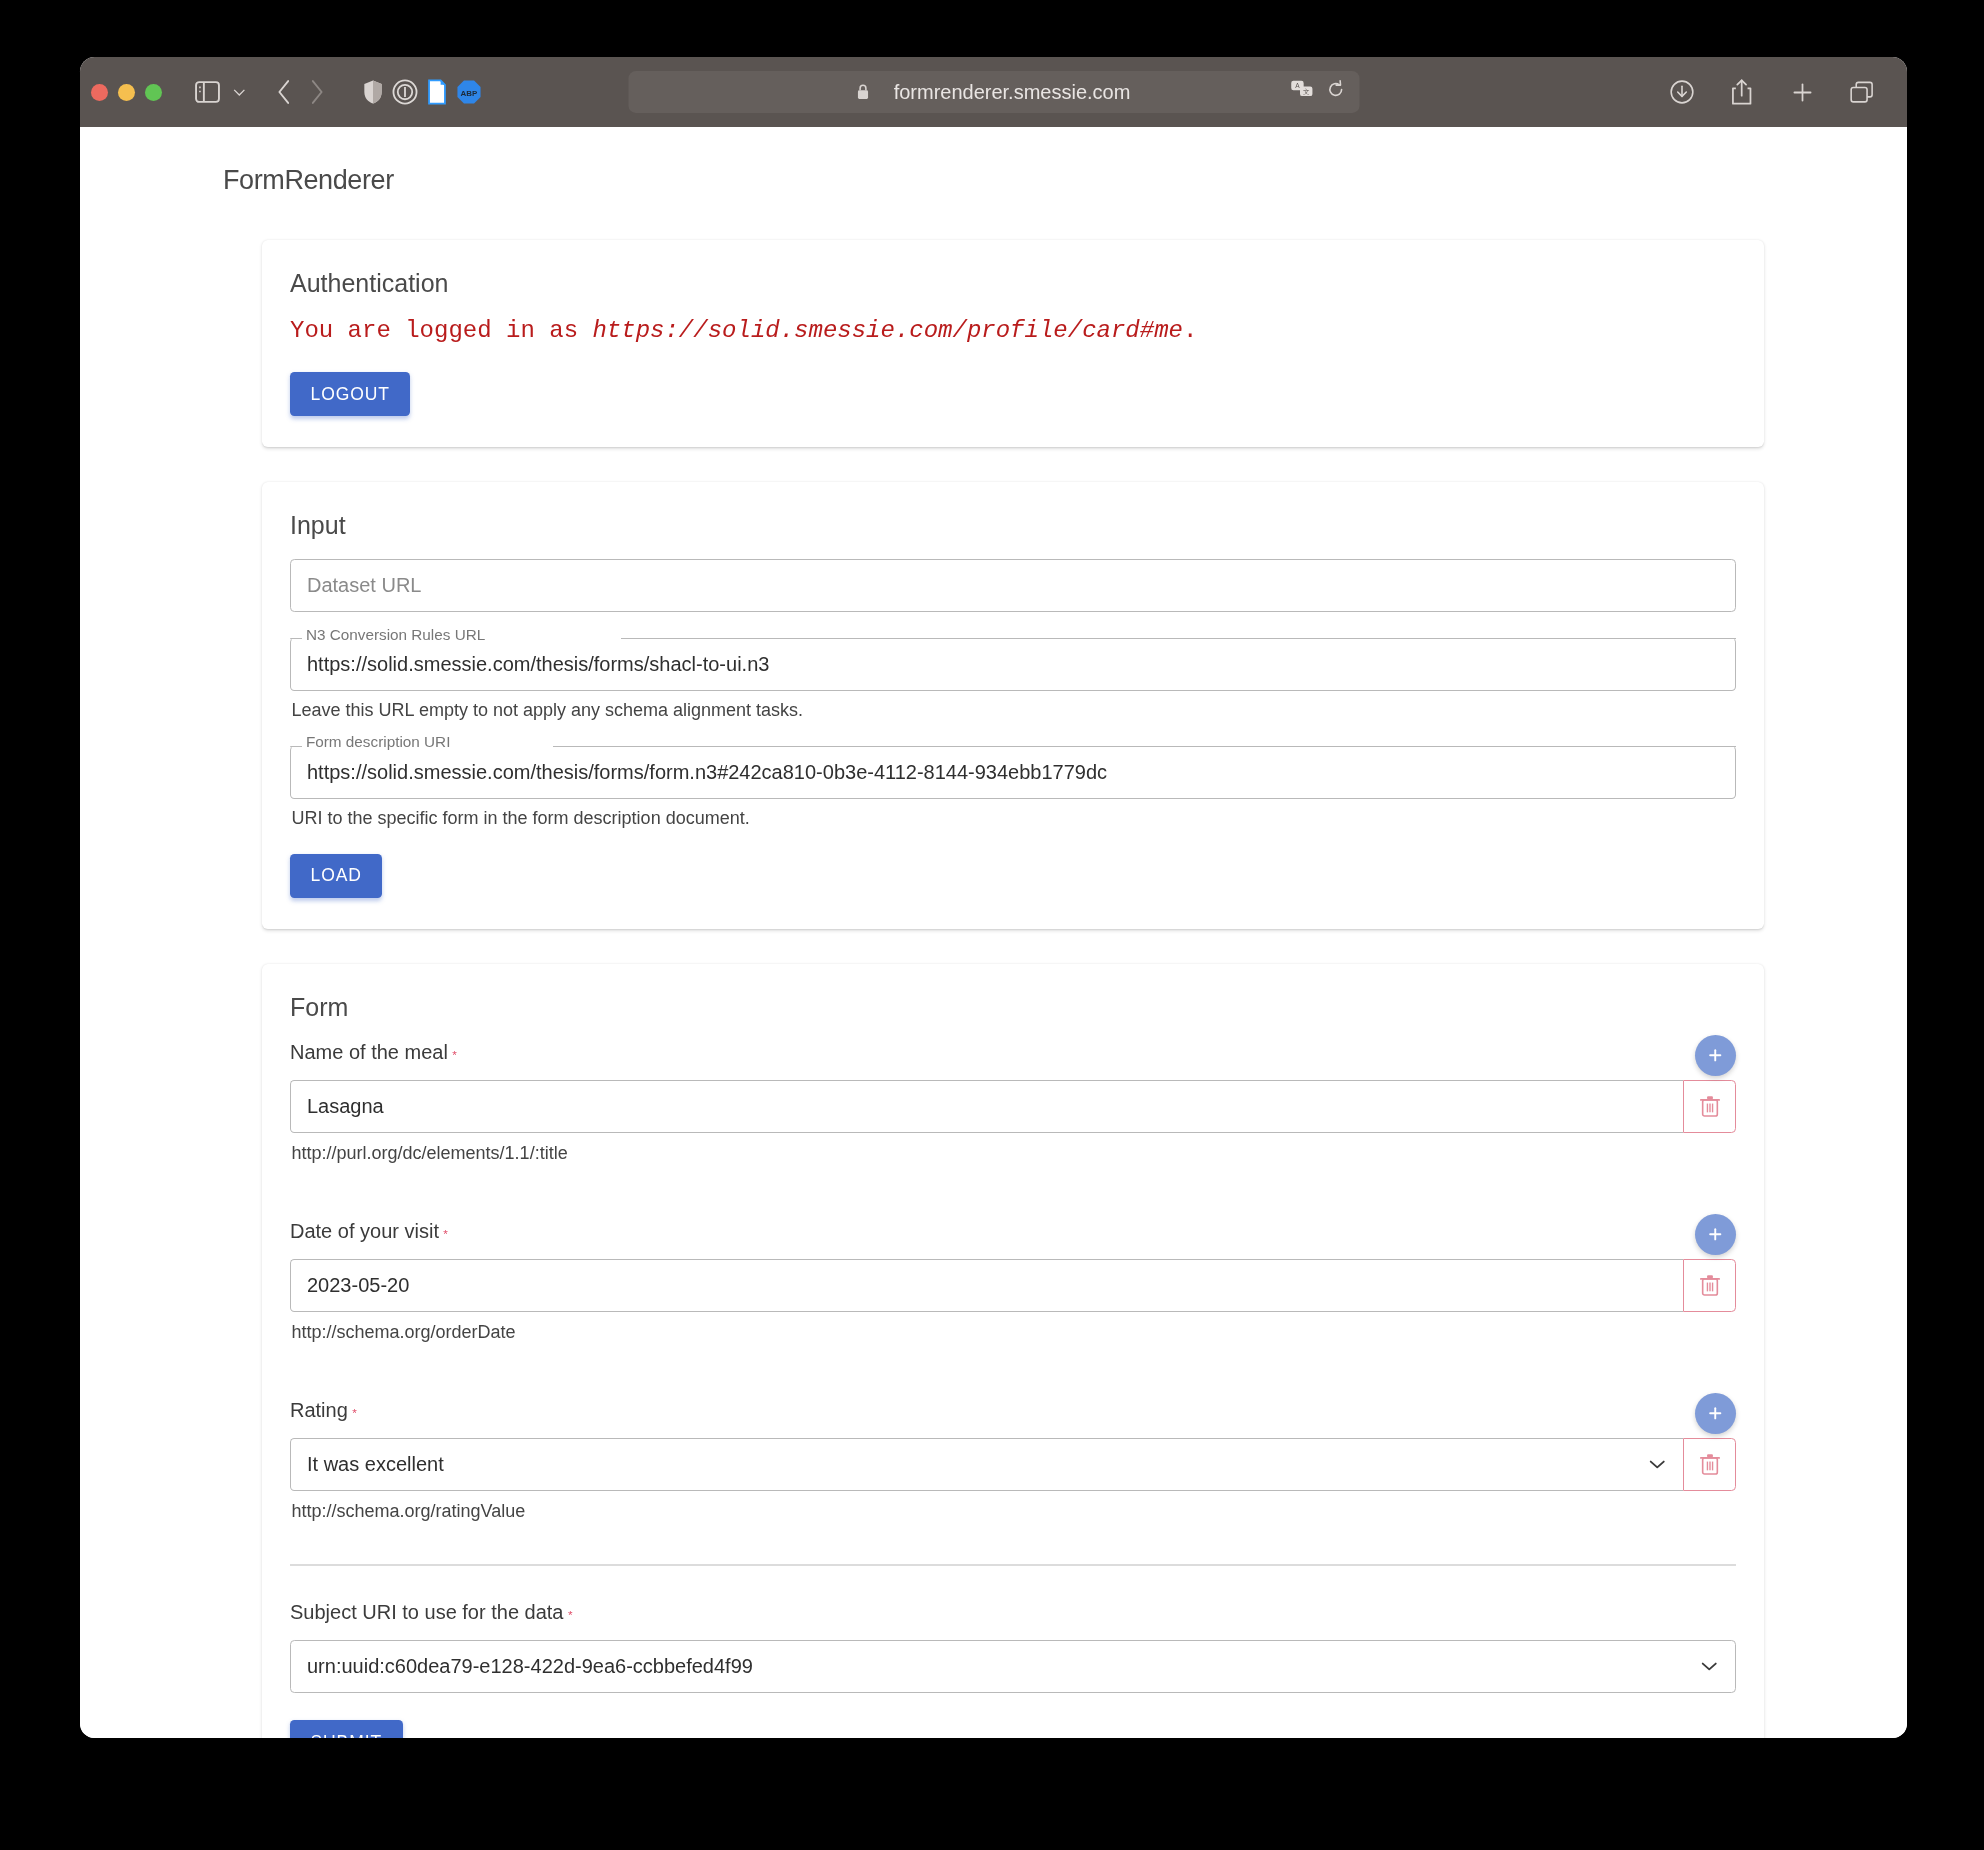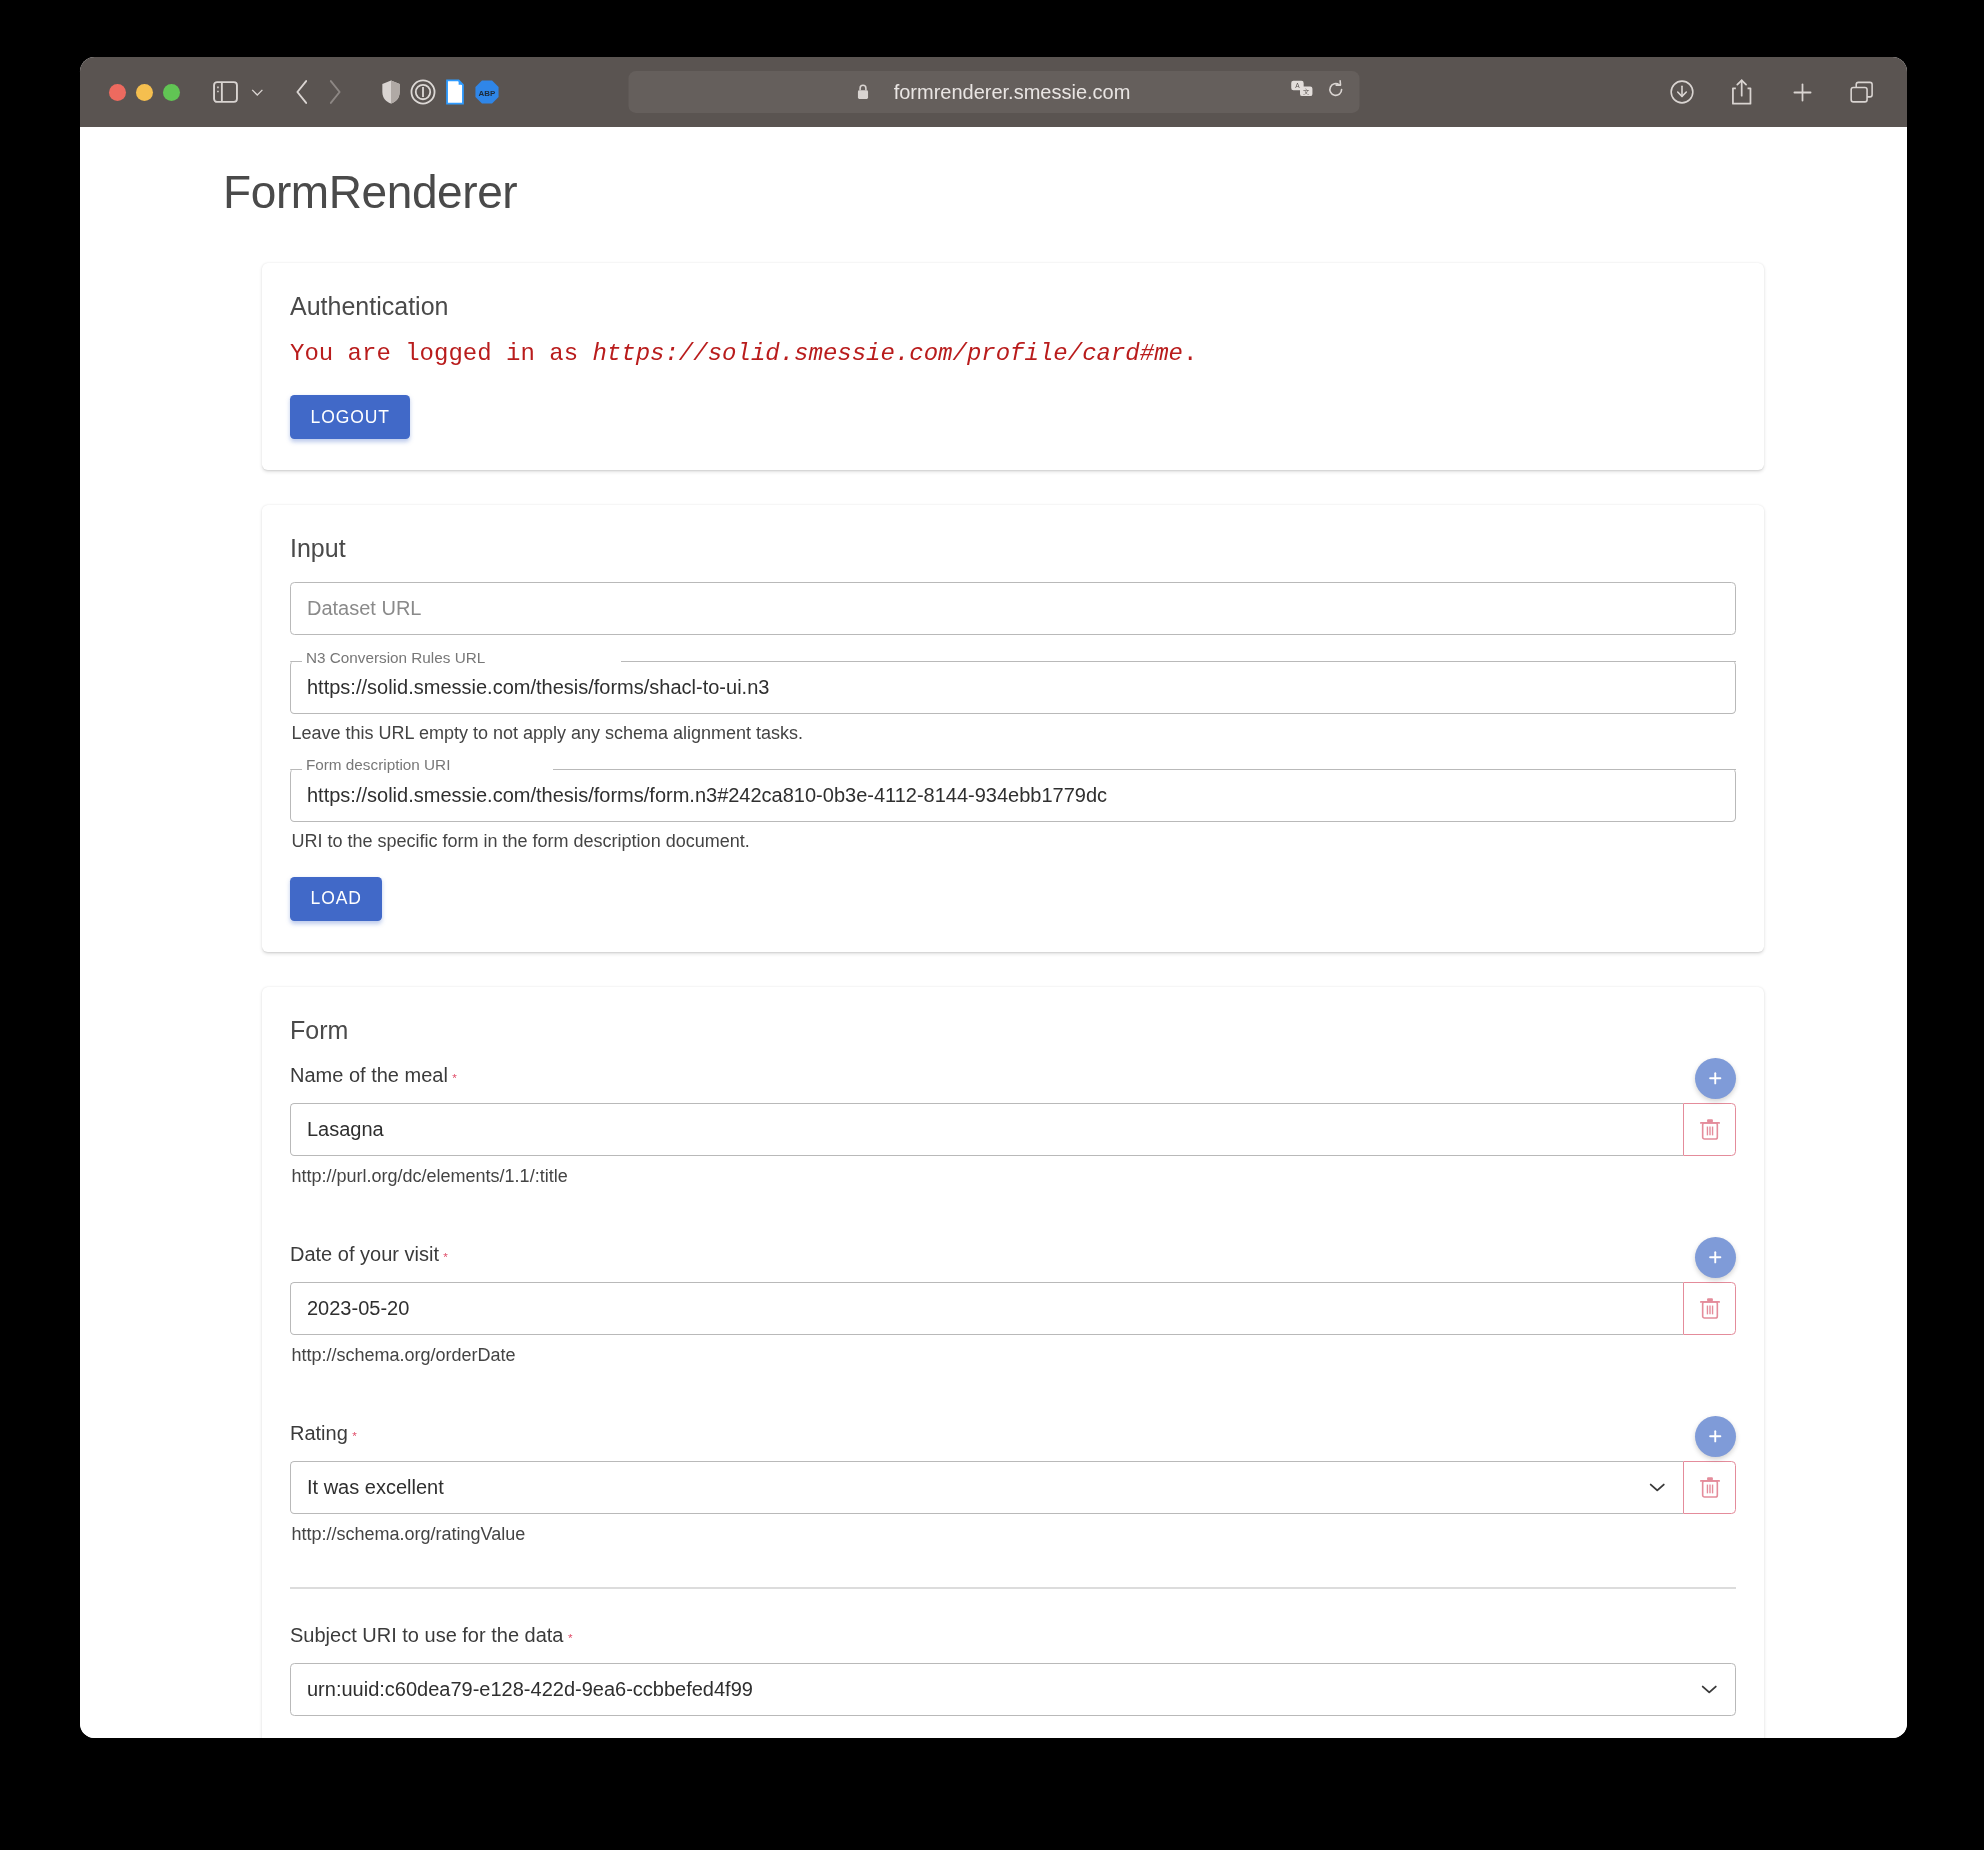--- a/index.html
+++ b/index.html
@@ -23,21 +23,21 @@
     border-radius: 14.6px;
     overflow: hidden;
     background: #fff;
     box-shadow: 0 14.6px 44px rgba(0,0,0,0.55);
   }
   .toolbar {
     height: 70px;
     background: #5a5451;
     display: flex;
     align-items: center;
-    padding: 0 29px;
+    padding: 0 11px;
     gap: 0;
     position: relative;
   }
   .traffic { display:flex; align-items:center; gap:10.2px; margin-right: 29px; }
   .light { width: 17px; height: 17px; border-radius: 50%; }
   .light.red { background:#ed6a5f; }
   .light.yellow { background:#f5bf4f; }
   .light.green { background:#61c554; }
 
   .tb-icon {
@@ -73,21 +73,21 @@
   }
 
   
   .page {
     height: calc(100% - 70px);
     background:#ffffff;
     padding: 0;
     overflow:hidden;
   }
   .page-title {
-    font-size: 46px;
+    font-size: 27px;
     color:#4a4a4a;
     font-weight: 400;
     margin: 38px 0 0 143px;
     letter-spacing: -0.4px;
   }
   .container { padding: 0 143px; margin-top: 44px; margin-left: 39px; }
 
   .card {
     background:#fff;
     border-radius: 5.8px;

